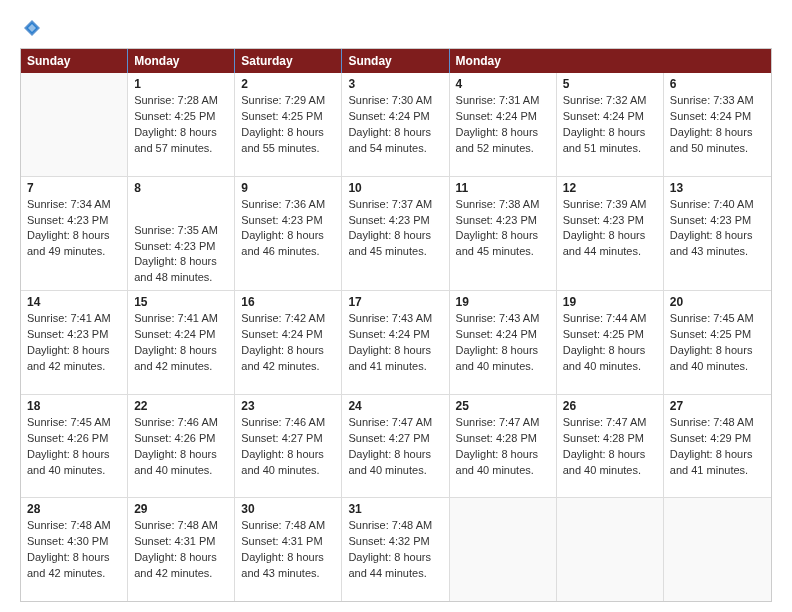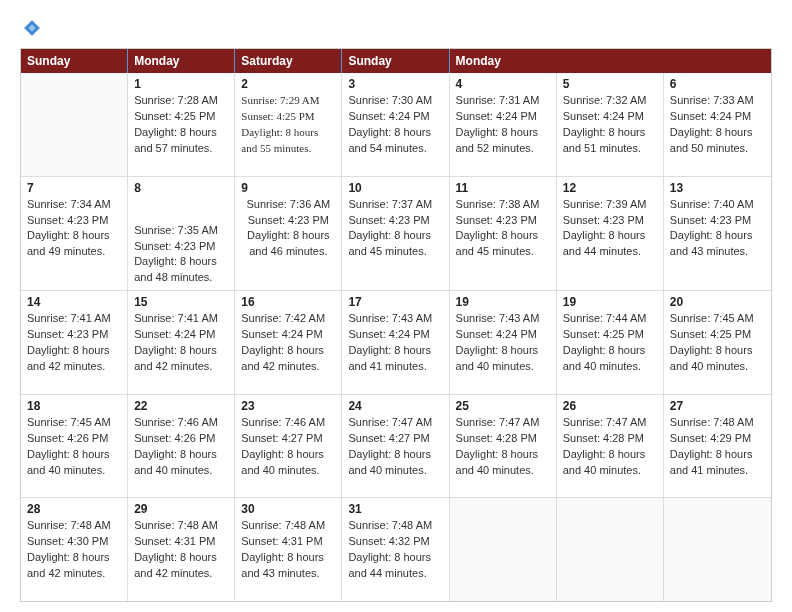--- a/index.html
+++ b/index.html
@@ -147,21 +147,21 @@
           <div class="cal-cell empty"></div>
           <div class="cal-cell">
             <span class="day-num">1</span>
             <div class="day-info" style="white-space: pre-line;">Sunrise: 7:28 AM
 Sunset: 4:25 PM
 Daylight: 8 hours
 and 57 minutes.</div>
           </div>
           <div class="cal-cell">
             <span class="day-num">2</span>
-            <div class="day-info" style="white-space: pre-line; font-family: Liberation Serif, serif;">Sunrise: 7:29 AM
+            <div class="day-info" style="white-space: pre-line;">Sunrise: 7:29 AM
 Sunset: 4:25 PM
 Daylight: 8 hours
 and 55 minutes.</div>
           </div>
           <div class="cal-cell">
             <span class="day-num">3</span>
             <div class="day-info" style="white-space: pre-line;">Sunrise: 7:30 AM
 Sunset: 4:24 PM
 Daylight: 8 hours
 and 54 minutes.</div>
@@ -198,21 +198,21 @@
           </div>
           <div class="cal-cell">
             <span class="day-num">8</span>
             <div class="day-info" style="white-space: pre-line; margin-top: 28px;">Sunrise: 7:35 AM
 Sunset: 4:23 PM
 Daylight: 8 hours
 and 48 minutes.</div>
           </div>
           <div class="cal-cell">
             <span class="day-num">9</span>
-            <div class="day-info" style="white-space: pre-line; text-align: center;">Sunrise: 7:36 AM
+            <div class="day-info" style="white-space: pre-line;">Sunrise: 7:36 AM
 Sunset: 4:23 PM
 Daylight: 8 hours
 and 46 minutes.</div>
           </div>
           <div class="cal-cell">
             <span class="day-num">10</span>
             <div class="day-info" style="white-space: pre-line;">Sunrise: 7:37 AM
 Sunset: 4:23 PM
 Daylight: 8 hours
 and 45 minutes.</div>

